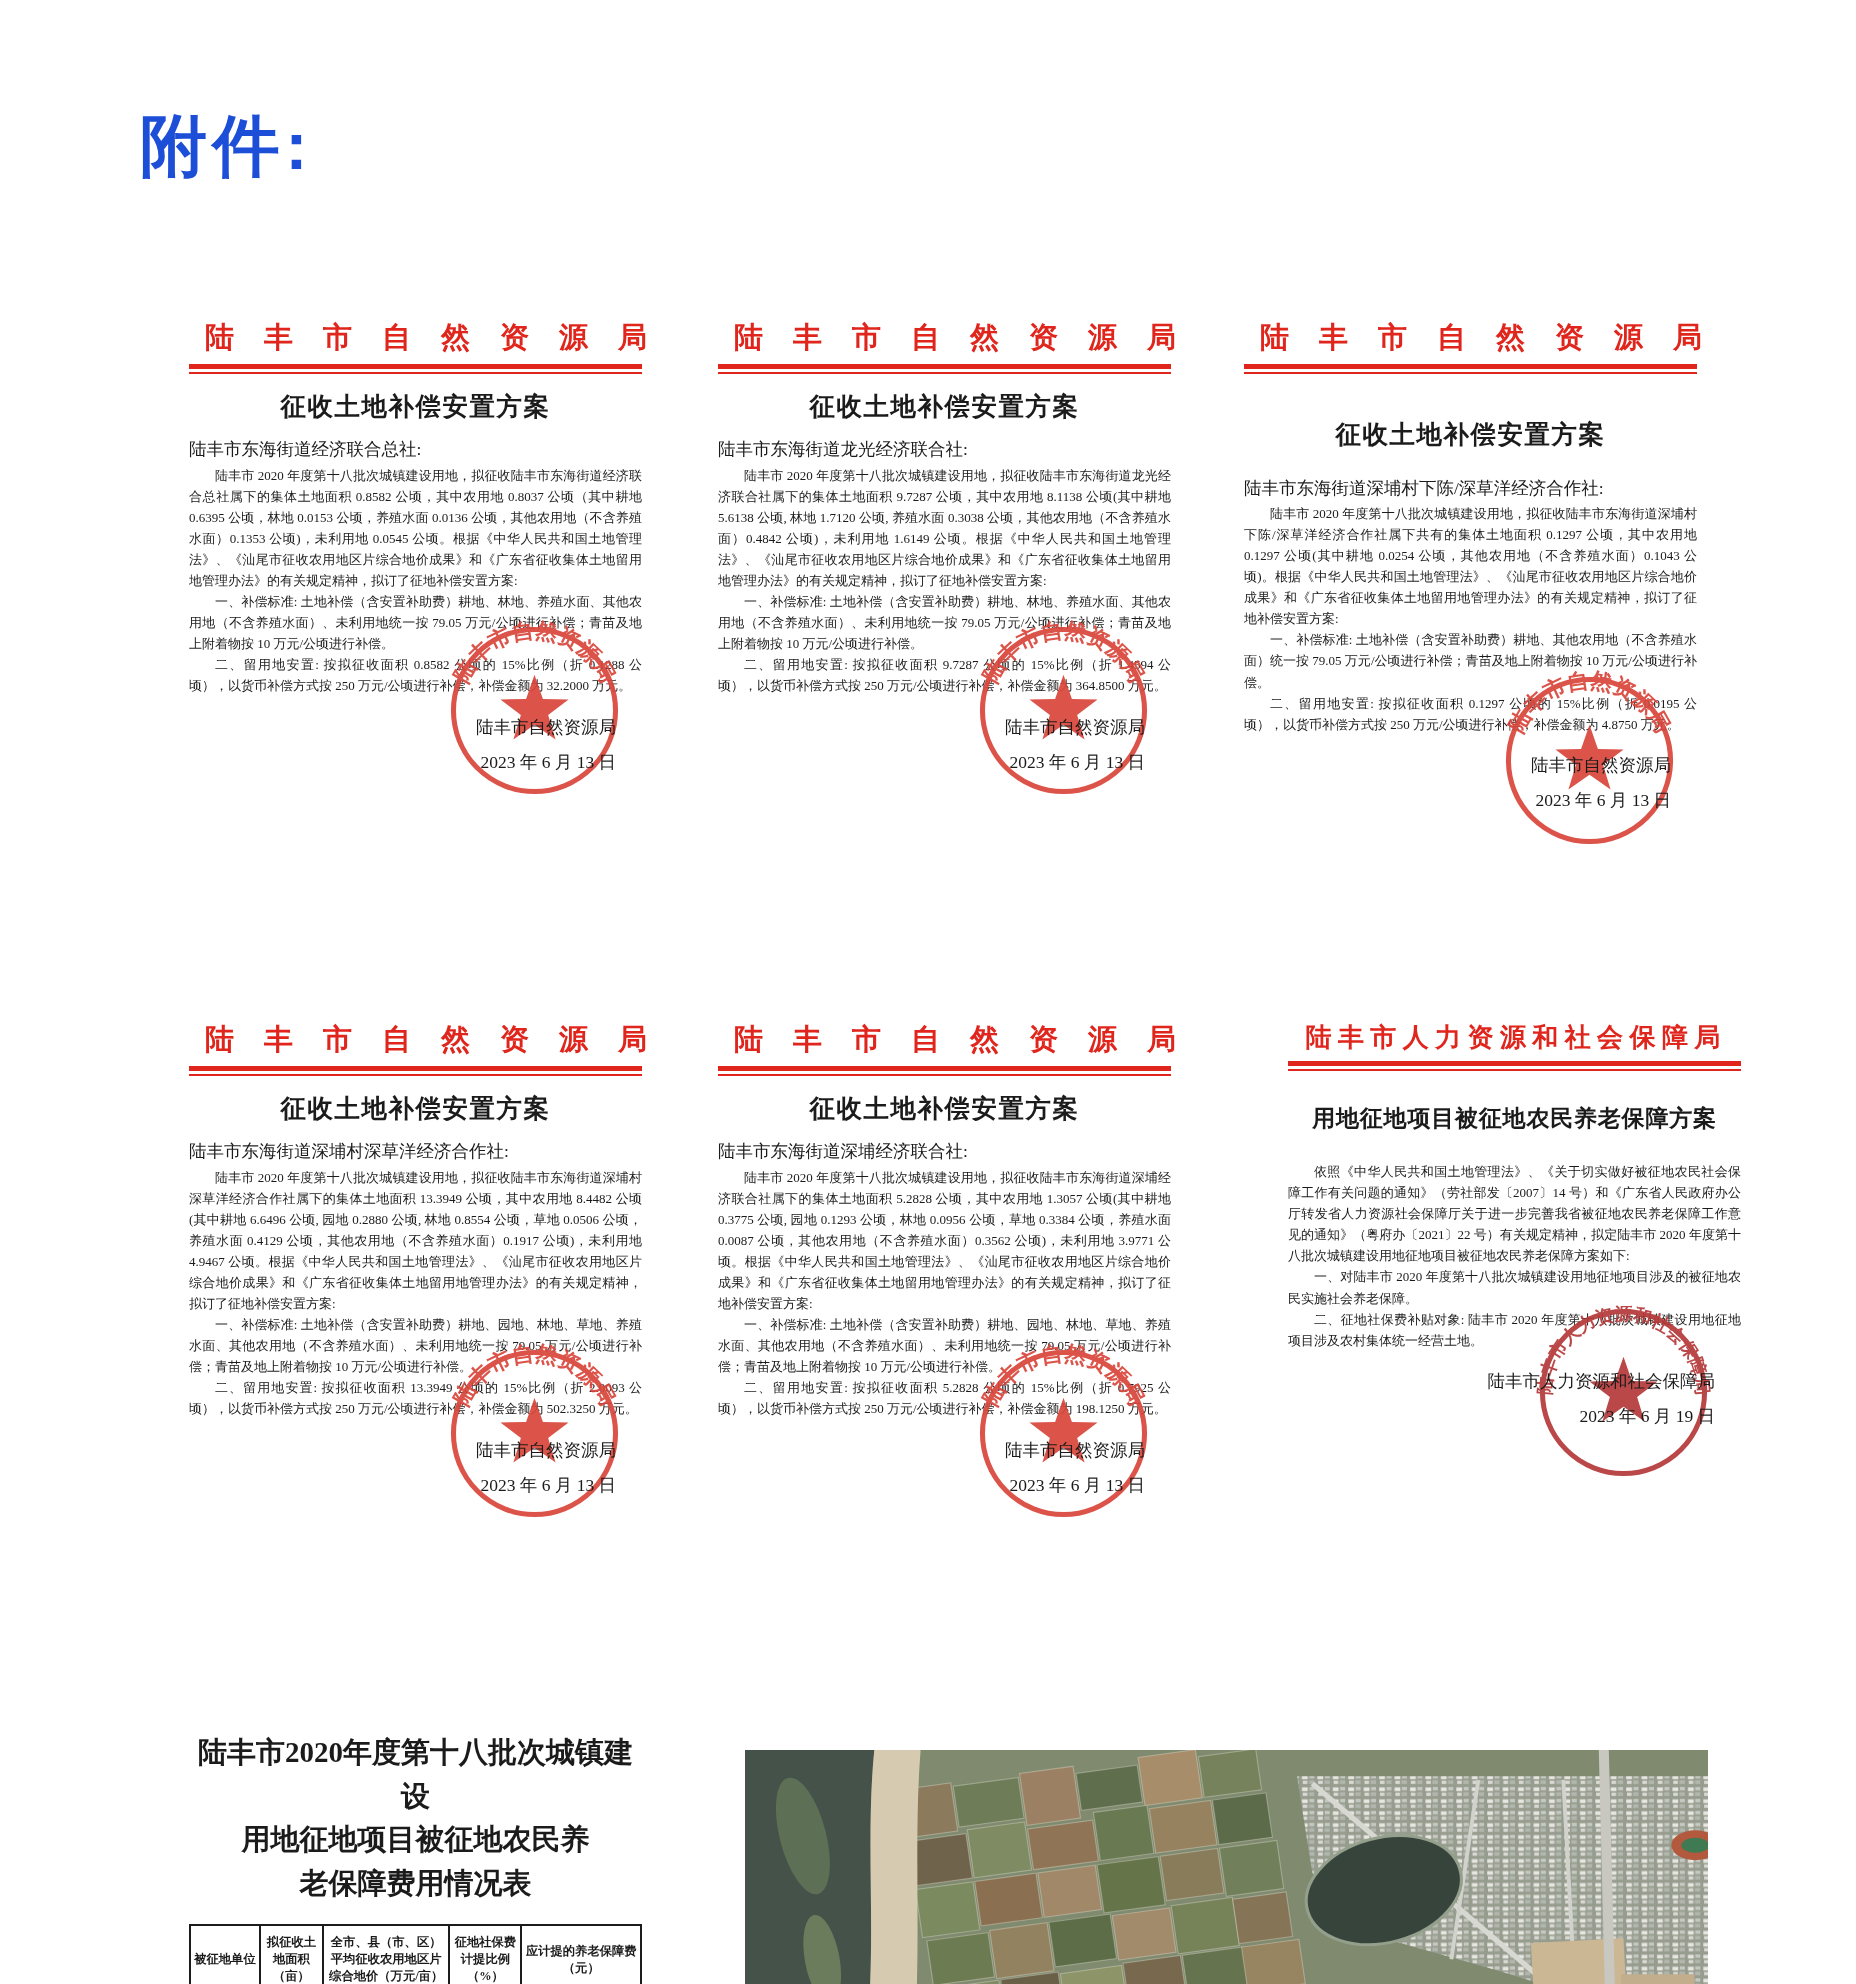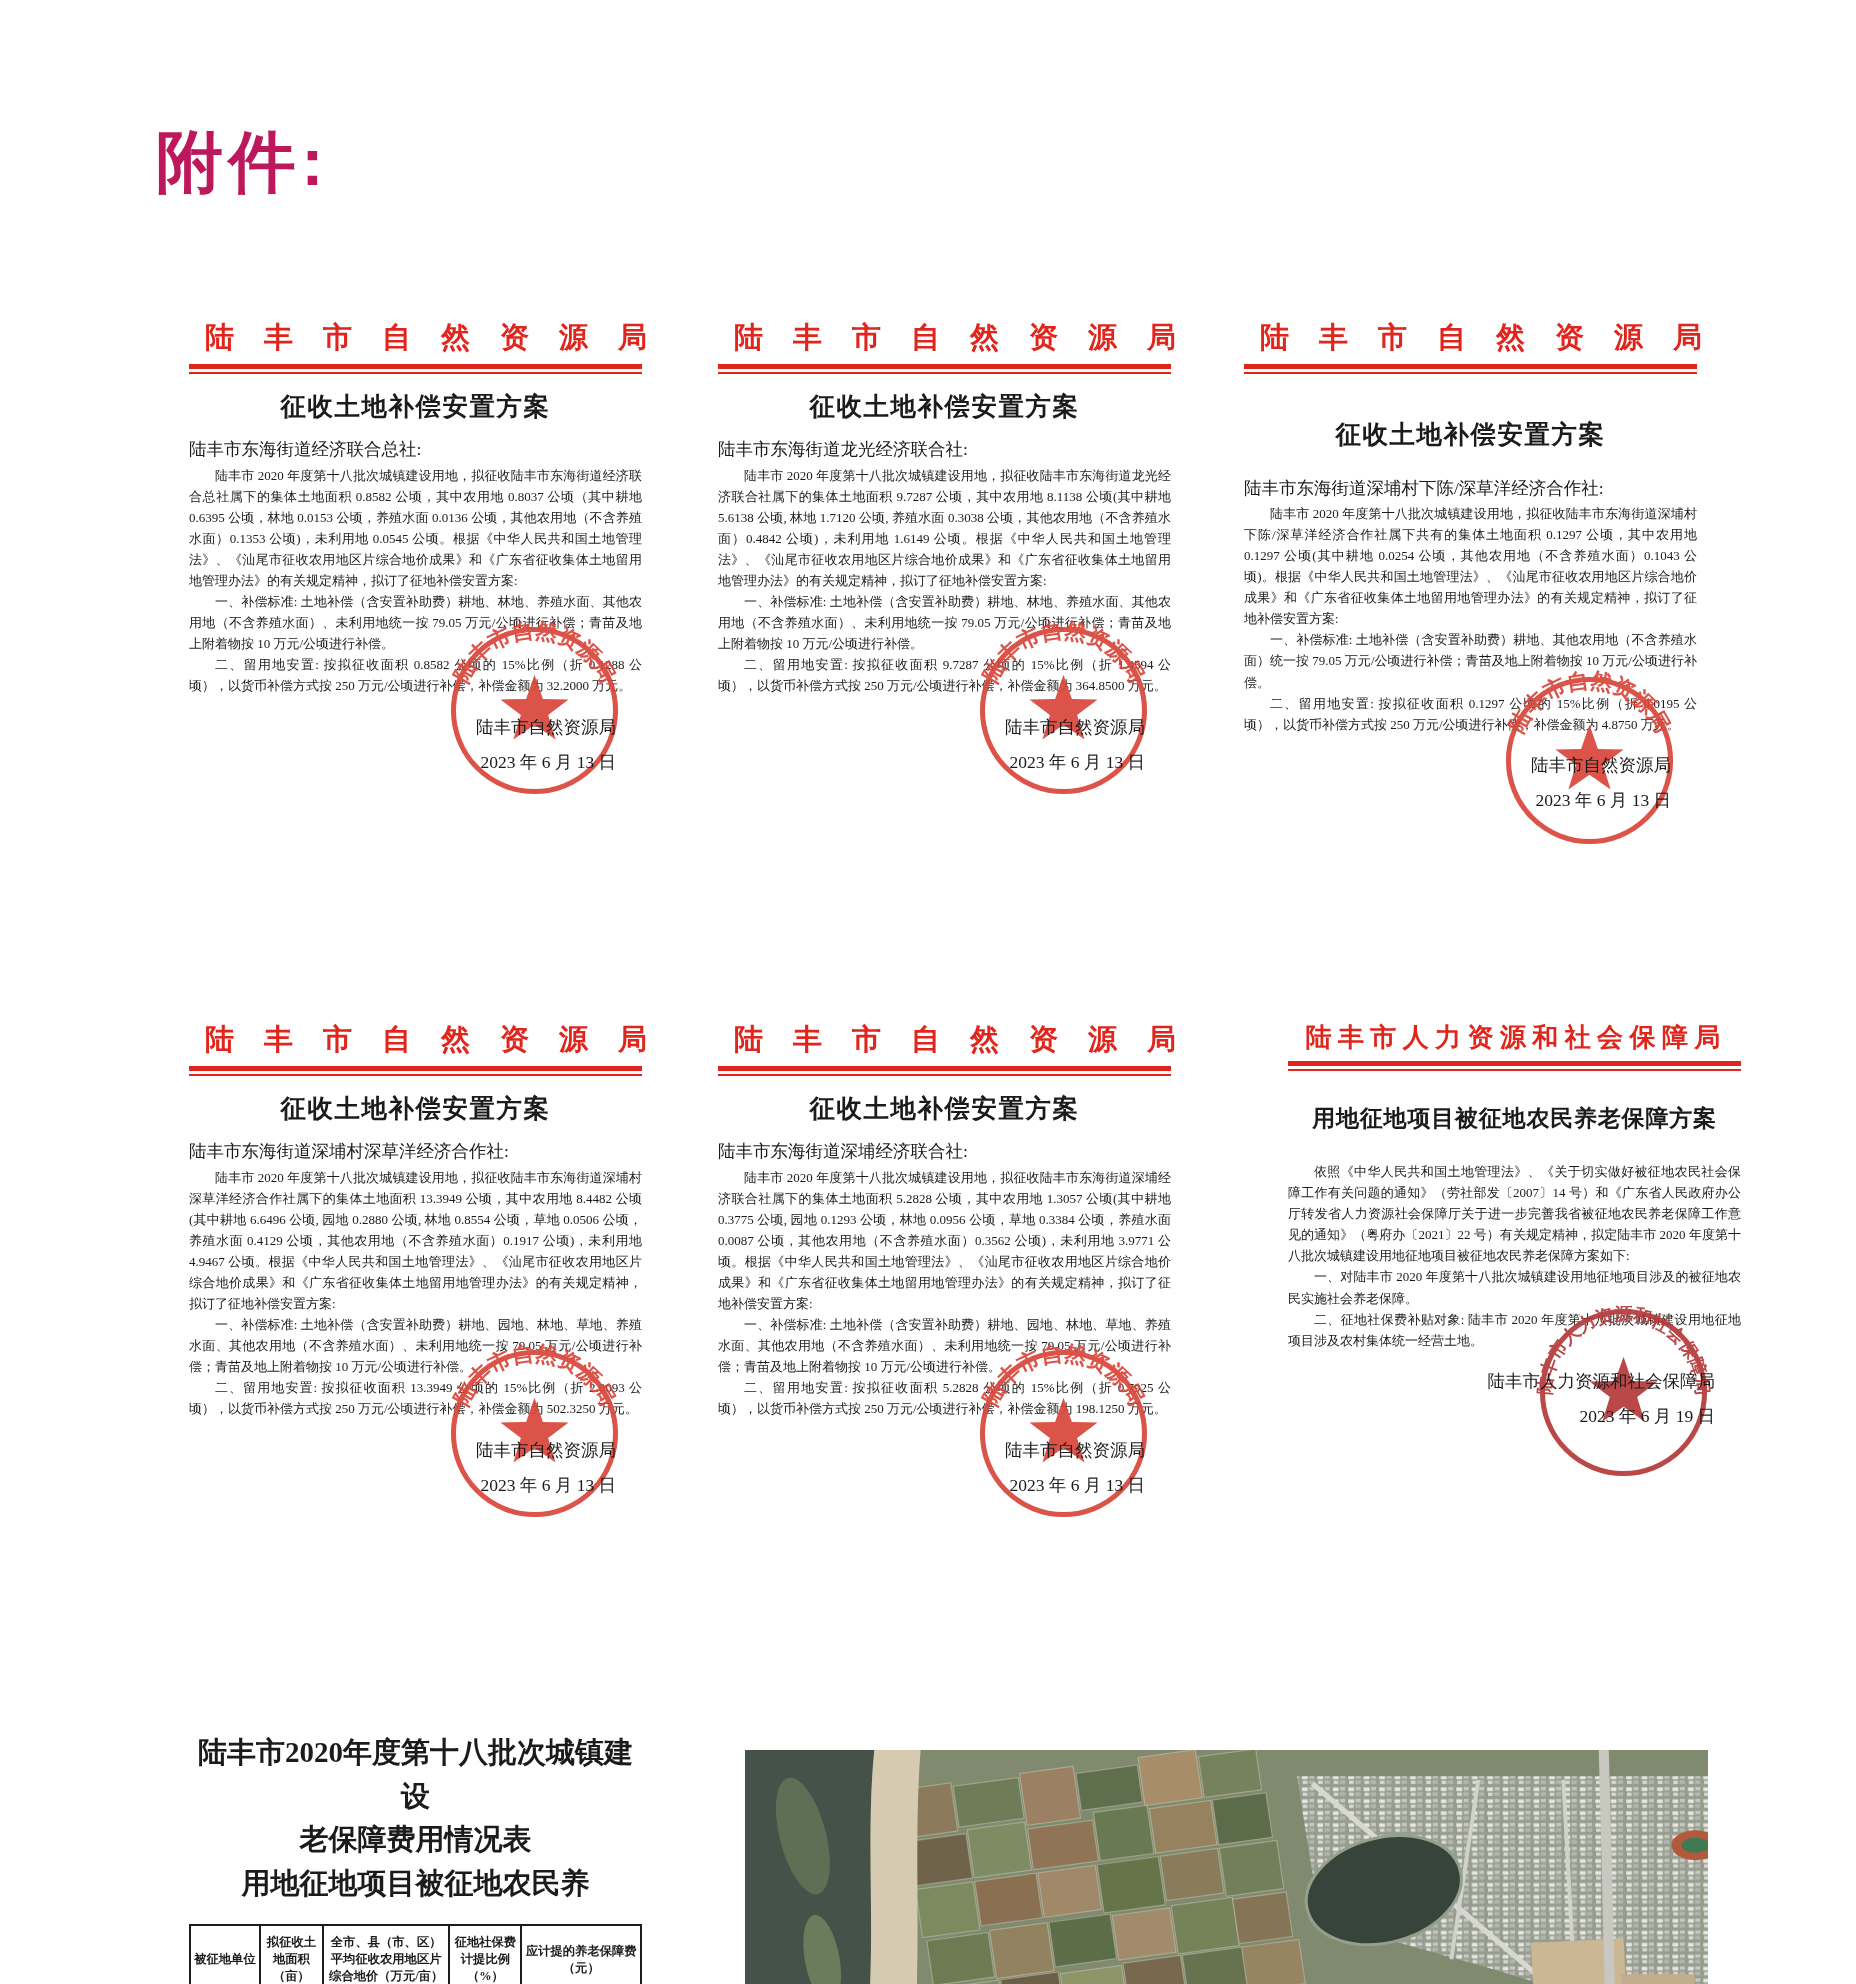--- a/index.html
+++ b/index.html
@@ -8,22 +8,22 @@
     width:1857px;height:2629px;
     background:#ffffff;
     overflow:hidden;
     font-family:"Liberation Serif", serif;
     color:#1b1b1b;
   }
   
   .attachment{
     position:absolute;left:140px;top:101px;
     font-family:"Liberation Sans", sans-serif;
-    font-weight:800;font-size:67px;letter-spacing:5.6px;color:#be185d;
-    margin:16px;
+    font-weight:800;font-size:67px;letter-spacing:5.6px;color:#1d4ed8;
+    margin:0;
   }
   
   .panel{position:absolute;width:453px;}
   .p1{left:189px;top:314px;}
   .p2{left:718px;top:314px;}
   .p3{left:1244px;top:314px;}
   .p4{left:189px;top:1016px;}
   .p5{left:718px;top:1016px;}
   .p6{left:1288px;top:1016px;}
   .agency{
@@ -213,22 +213,22 @@
     <circle r="208" fill="none" stroke="#b5393a" stroke-width="13"></circle>
     <path d="M0,-92 L21.6,-29.7 L87.5,-28.4 L35,11.3 L54.1,74.4 L0,36.8 L-54.1,74.4 L-35,11.3 L-87.5,-28.4 L-21.6,-29.7 Z" fill="#b5393a"></path>
     <path id="arc6" d="M -168,80 A 186,186 0 1 1 168,80" fill="none"></path>
     <text class="stamp-text" style="fill:#b5393a;font-size:46px"><textPath href="#arc6" startOffset="50%" text-anchor="middle">陆丰市人力资源和社会保障局</textPath></text>
   </svg>
 </section>
 
 <section class="table-block">
   <div class="table-title">
     <div>陆丰市2020年度第十八批次城镇建设</div>
+    <div>用地征地项目被征地农民养</div>
     <div>老保障费用情况表</div>
-    <div>用地征地项目被征地农民养</div>
   </div>
   <table>
     <colgroup>
       <col style="width:15.5%">
         <col style="width:14%">
         <col style="width:28%">
         <col style="width:16%">
         <col style="width:26.5%">
     </colgroup>
     <thead>

